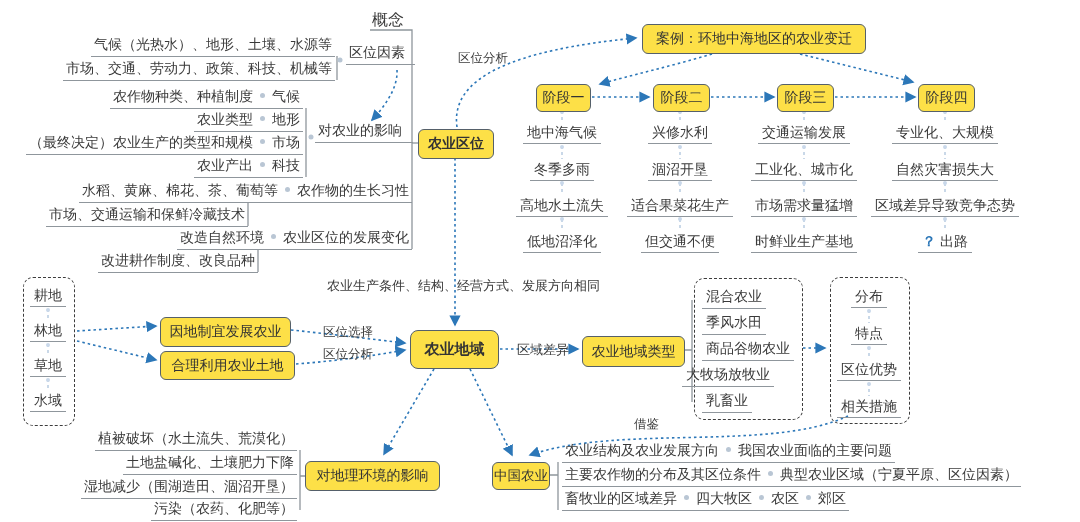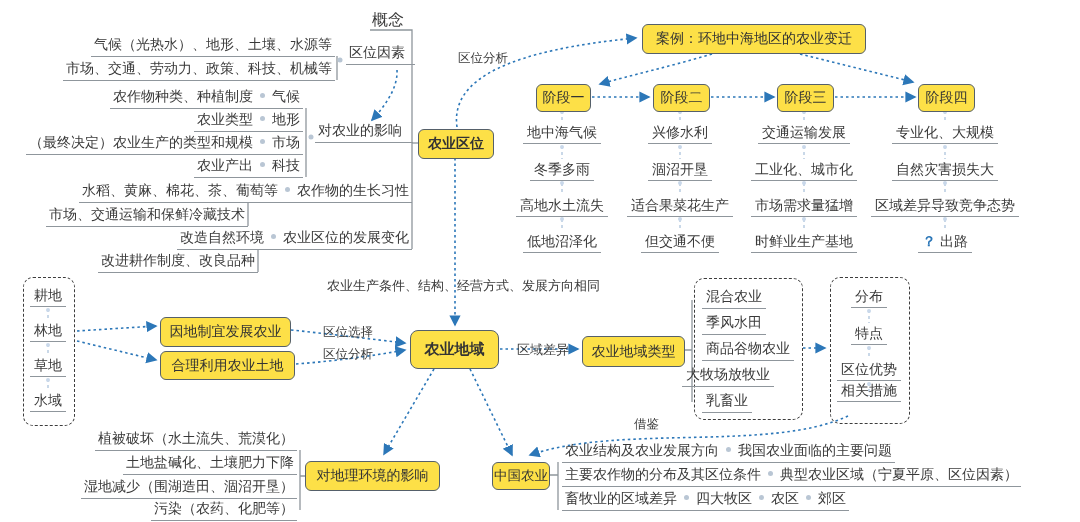--- a/index.html
+++ b/index.html
@@ -219,21 +219,21 @@
       <span class="u">大牧场放牧业</span>
     </div>
   <div class="row" style="left:702px;top:392px;">
       <span class="u">乳畜业</span>
     </div>
 
   <div class="dashed-box" style="left:830px;top:277px;width:78px;height:145px;"></div>
   <div class="cell" style="left:829px;top:288px;width:80px;"><span class="u">分布</span></div>
   <div class="cell" style="left:829px;top:325px;width:80px;"><span class="u">特点</span></div>
   <div class="cell" style="left:829px;top:361px;width:80px;"><span class="u">区位优势</span></div>
-  <div class="cell" style="left:829px;top:382px;width:80px;"><span class="u">相关措施</span></div>
+  <div class="cell" style="left:829px;top:398px;width:80px;"><span class="u">相关措施</span></div>
 
   <div class="row row-u" style="right:783px;top:430px;">
       <span>植被破坏（水土流失、荒漠化）</span>
     </div>
   <div class="row row-u" style="right:783px;top:454px;">
       <span>土地盐碱化、土壤肥力下降</span>
     </div>
   <div class="row row-u" style="right:783px;top:478px;">
       <span>湿地减少（围湖造田、涸沼开垦）</span>
     </div>

